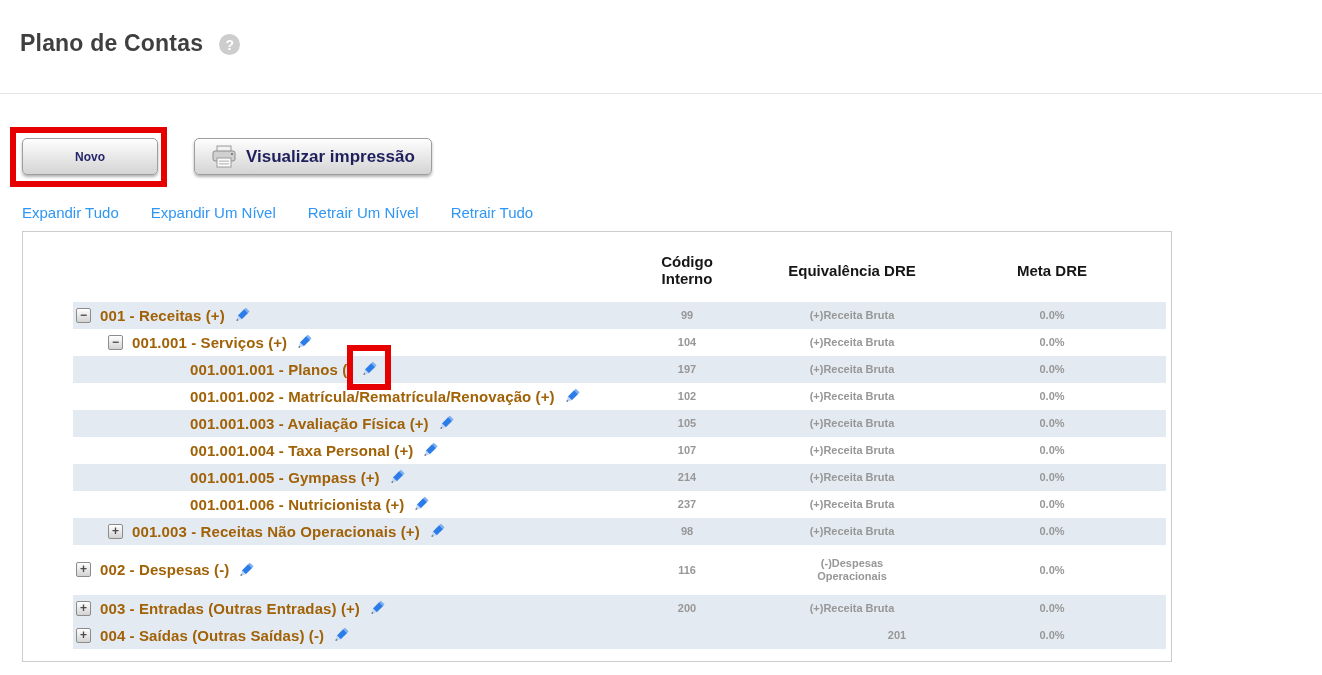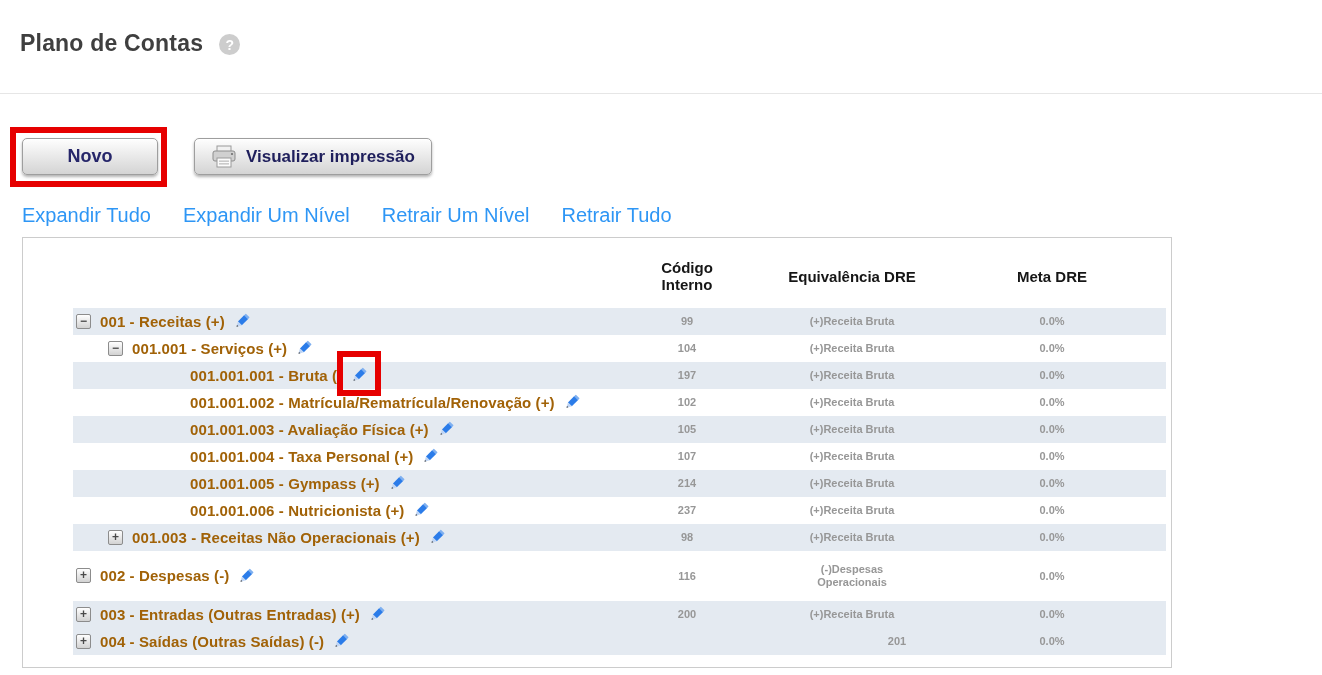--- a/index.html
+++ b/index.html
@@ -14,30 +14,30 @@
                color:#fff; font-weight:bold; font-size:14px; display:flex;
                align-items:center; justify-content:center; margin-top:2px; }
 
   
   .toolbar { margin:44px 0 0 22px; display:flex; align-items:flex-start; gap:36px; }
   .btn { height:37px; border:1px solid #9e9e9e; border-radius:5px;
          background:linear-gradient(#fefefe,#d4d4d4);
          box-shadow:inset 0 1px 0 #fff, 0 2px 3px rgba(0,0,0,.3);
          display:inline-flex; align-items:center; justify-content:center;
          color:#26266a; cursor:pointer; }
-  .btn-novo { width:136px; font-size:18px; font-weight:bold; }
+  .btn-novo { width:136px; font-size:12px; font-weight:bold; }
   .btn-print { padding:0 16px; gap:9px; font-size:17px; font-weight:bold; color:#1f1f5c; }
 
   .annotate-wrap { position:relative; display:inline-block; }
   .red-frame { position:absolute; border:6px solid #e60000; pointer-events:none; z-index:9; }
   .frame-novo { left:-12px; top:-11px; right:-9px; bottom:-12px; }
 
   
   .links-row { margin:29px 0 0 22px; display:flex; gap:32px; }
-  .links-row a { color:#2e96f5; font-size:20px; text-decoration:none; cursor:pointer; }
+  .links-row a { color:#2e96f5; font-size:15px; text-decoration:none; cursor:pointer; }
 
   
   .table-box { margin:10px 0 0 22px; width:1150px; height:431px;
                border:1px solid #cccccc; padding-top:21px; background:#fff; }
   .hdr-row, .account-row { display:flex; }
   .gutter { width:50px; flex:none; }
   .band { flex:1; display:flex; align-items:center; margin-right:5px; }
   .hdr-row .band { background:none; margin-bottom:14px; }
   .tree { flex:1; display:flex; align-items:center; min-width:0; }
   .col { flex:none; text-align:center; }
@@ -162,21 +162,21 @@
           <div class="col col-code gray-val">104</div>
           <div class="col col-dre gray-val">(+)Receita Bruta</div>
           <div class="col col-meta gray-val">0.0%</div>
           <div class="pad-r"></div>
         </div>
       </div>
       <div class="account-row shaded">
         <div class="gutter"></div>
         <div class="band">
           <div class="tree lvl3">
-            <span class="acct-label">001.001.001 - Bruta (-</span>
+            <span class="acct-label">001.001.001 - Planos (-</span>
             <span class="pencil-wrap">
   <svg viewBox="0 0 22 22" width="20" height="20" aria-hidden="true">
     <g transform="rotate(45 11 11)">
       <rect x="8.2" y="2.3" width="6" height="3" rx="0.6" fill="#7fb0f0"></rect>
       <rect x="8.2" y="5.0" width="6" height="9.5" fill="#2b7ce9"></rect>
       <path d="M8.2 14.5 L14.2 14.5 L11.2 19.8 Z" fill="#bdd4f4"></path>
       <path d="M10.15 17.9 L12.25 17.9 L11.2 19.8 Z" fill="#3a3a3a"></path>
     </g>
   </svg>
 <div class="red-frame frame-pencil"></div>

